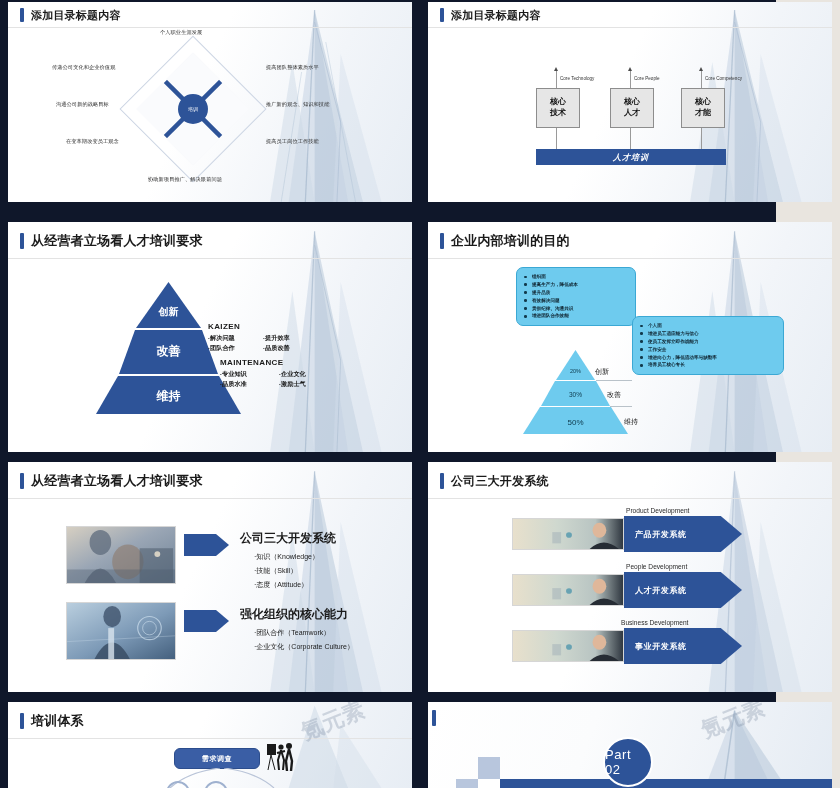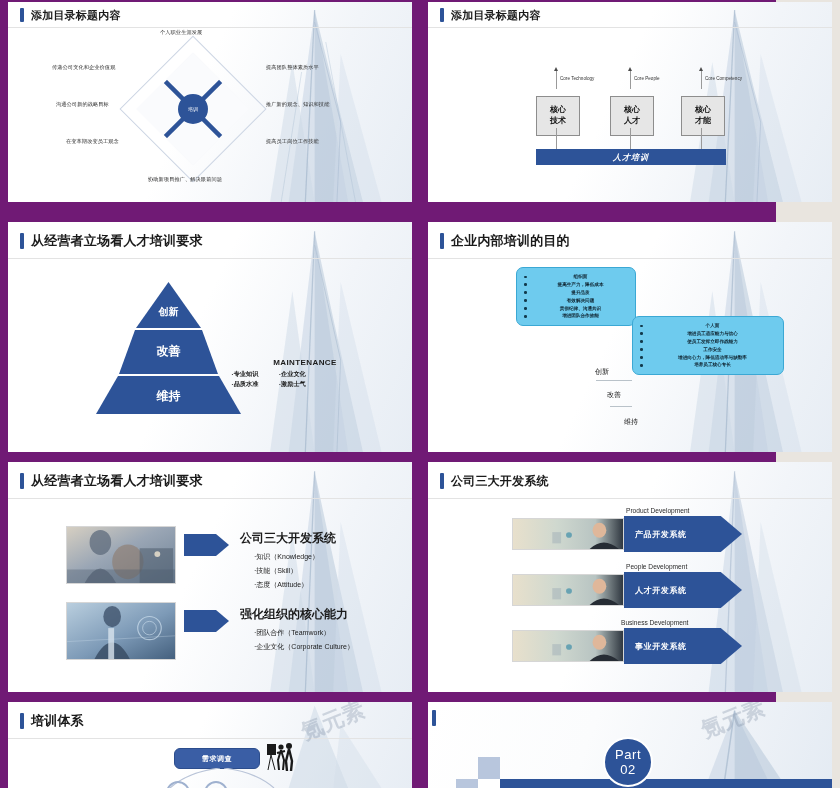--- a/index.html
+++ b/index.html
@@ -5,22 +5,21 @@
   * { box-sizing: border-box; margin: 0; padding: 0; }
   html, body {
     width: 840px; height: 788px;
     background: #e9e5df;
     font-family: "Liberation Sans", "DejaVu Sans", sans-serif;
     overflow: hidden;
   }
   .deck {
     position: relative;
     width: 776px; height: 788px;
-    background: #701a75;
-    text-align: center;
+    background: #0f172a;
   }
   .slide {
     position: absolute;
     background: #ffffff;
     overflow: hidden;
   }
   
   .mtn {
     position: absolute;
     right: 2%;
@@ -100,21 +99,20 @@
     letter-spacing: 1px;
   }
   .box-gray {
     position: absolute;
     background: #e6e6e6;
     border: 1px solid #8d8d8d;
     display: flex; flex-direction: column;
     align-items: center; justify-content: center;
     font-weight: bold; font-size: 8px; color: #111;
     line-height: 1.35;
-    margin-top: 8px;
   }
   .conn {
     position: absolute;
     width: 1px; background: #9a9a9a;
   }
   .conn.arrow::after {
     content: ''; position: absolute;
     top: -3px; left: -2px;
     border-left: 2.5px solid transparent;
     border-right: 2.5px solid transparent;
@@ -395,20 +393,29 @@
       </div>
       <div class="pyr-tier" style="left:0; top:56px; width:145px; height:26px; font-size:12px;">
         <span>改善</span>
       </div>
       <div class="pyr-tier" style="left:0; top:100px; width:145px; height:28px; font-size:12px;">
         <span>维持</span>
       </div>
     </div>
 
 
+    <div class="pyr-note" style="left:200px; top:100px; width:160px;">
+      <div class="pyr-head" style="font-size:8px; margin-bottom:3px;">KAIZEN</div>
+      <div class="pyr-items" style="font-size:6.2px; width:108px;">
+        <span style="width:46px;">·解决问题</span>
+        <span>·提升效率</span>
+        <span style="width:46px;">·团队合作</span>
+        <span>·品质改善</span>
+      </div>
+    </div>
 
     <div class="pyr-note" style="left:212px; top:136px; width:170px;">
       <div class="pyr-head" style="font-size:8px; margin-bottom:3px;">MAINTENANCE</div>
       <div class="pyr-items" style="font-size:6.2px; width:116px;">
         <span style="width:50px;">·专业知识</span>
         <span>·企业文化</span>
         <span style="width:50px;">·品质水准</span>
         <span>·激励士气</span>
       </div>
     </div>
@@ -445,20 +452,36 @@
       <ul>
         <li>个人面</li>
         <li>增进员工适应能力与信心</li>
         <li>使员工发挥立即作战能力</li>
         <li>工作安全</li>
         <li>增进向心力，降低流动率与缺勤率</li>
         <li>培养员工核心专长</li>
       </ul>
     </div>
 
+    <div style="position:absolute; left:95px; top:128px; width:105px; height:84px;">
+      <svg viewBox="0 0 105 84" style="position:absolute; inset:0;">
+        <polygon points="52.5,0 72,30 33,30" fill="#6ecbee"></polygon>
+        <polygon points="32,31 73,31 87,56 18,56" fill="#6ecbee"></polygon>
+        <polygon points="17,57 88,57 105,84 0,84" fill="#6ecbee"></polygon>
+      </svg>
+      <div class="cy-tier" style="left:0; top:13px; width:105px; height:16px; font-size:5.5px;">
+        <span>20%</span>
+      </div>
+      <div class="cy-tier" style="left:0; top:36px; width:105px; height:16px; font-size:6.5px;">
+        <span>30%</span>
+      </div>
+      <div class="cy-tier" style="left:0; top:63px; width:105px; height:18px; font-size:8px;">
+        <span>50%</span>
+      </div>
+    </div>
 
     <div class="cy-rule" style="left:168px; top:158px; width:36px;"></div>
     <div class="cy-rule" style="left:182px; top:184px; width:22px;"></div>
 
     <div class="cy-lbl" style="left:167px; top:145px;">创新</div>
     <div class="cy-lbl" style="left:179px; top:168px;">改善</div>
     <div class="cy-lbl" style="left:196px; top:195px;">维持</div>
   </div>
 
   <div class="slide" style="left:8px; top:462px; width:404px; height:230px;">

